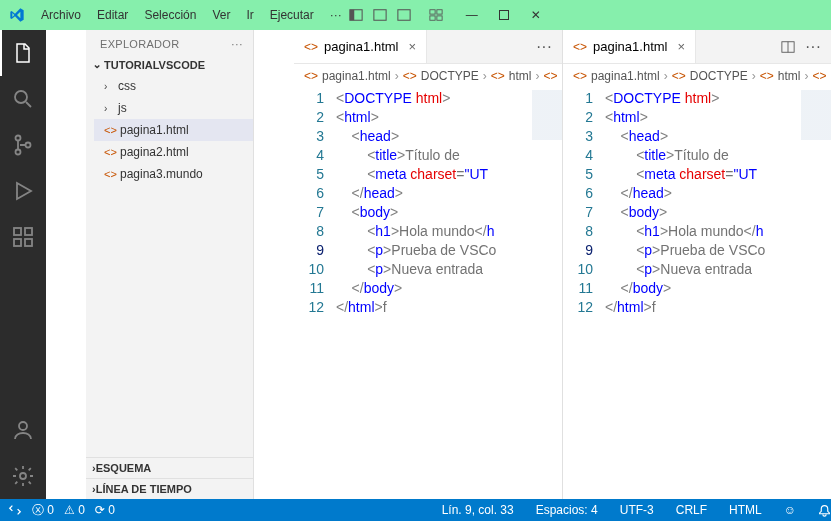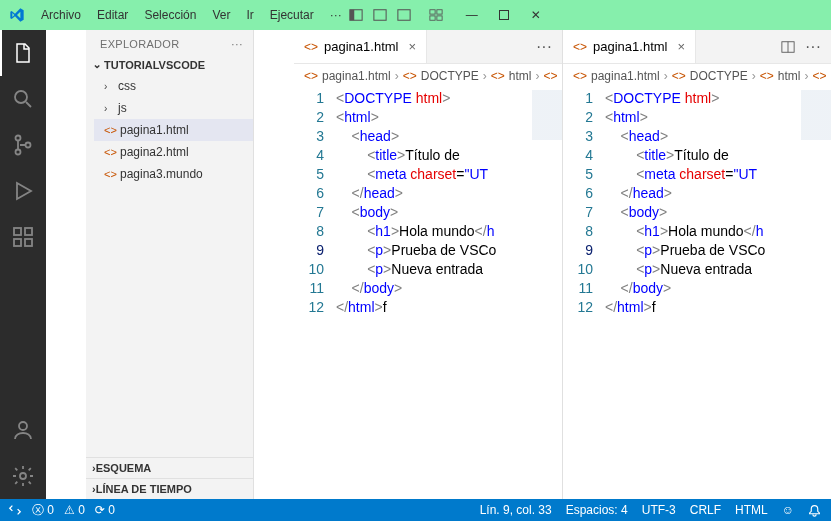--- a/index.html
+++ b/index.html
@@ -45,24 +45,24 @@
 .code-area { flex: 1; position: relative; overflow: hidden; font-family: Consolas, 'Courier New', monospace; font-size: 14px; }
 .gutter { position: absolute; left: 0; top: 0; width: 42px; text-align: right; color: #237893; padding-top: 2px; }
 .gutter div { height: 19px; padding-right: 12px; }
 .gutter div.current { color: #0b216f; font-weight: 500; }
 .lines { position: absolute; left: 42px; top: 0; right: 8px; padding-top: 2px; white-space: pre; overflow: hidden; }
 .lines div { height: 19px; }
 .minimap { position: absolute; right: 0; top: 2px; width: 30px; height: 50px; background: linear-gradient(#bcd 0 100%); opacity: 0.25; }
 .t-gray { color: #808080; }
 .t-blue { color: #0000ff; }
 .t-red { color: #e50000; }
-.t-black { color: #000000; }
+.t-black { color: #737373; }
 .status-bar { height: 22px; background: #007acc; display: flex; align-items: center; color: #fff; font-size: 12px; }
 .status-left { display: flex; align-items: center; gap: 10px; padding-left: 8px; }
-.status-right { margin-left: auto; display: flex; align-items: center; gap: 14px; padding-right: 10px; }
+.status-right { margin-left: auto; display: flex; align-items: center; gap: 22px; }
 svg { display: block; }
 </style>
 </head>
 <body>
 
 <div class="title-bar">
   <div class="logo">
     <svg width="16" height="16" viewBox="0 0 24 24">
         <path fill="#0078d4" d="M17 2l5 3v14l-5 3-8-8-5 4-2-1V7l2-1 5 4 8-8zM5 9v6l3-3-3-3zm12 8V7l-5 5 5 5z"></path>
       </svg>

